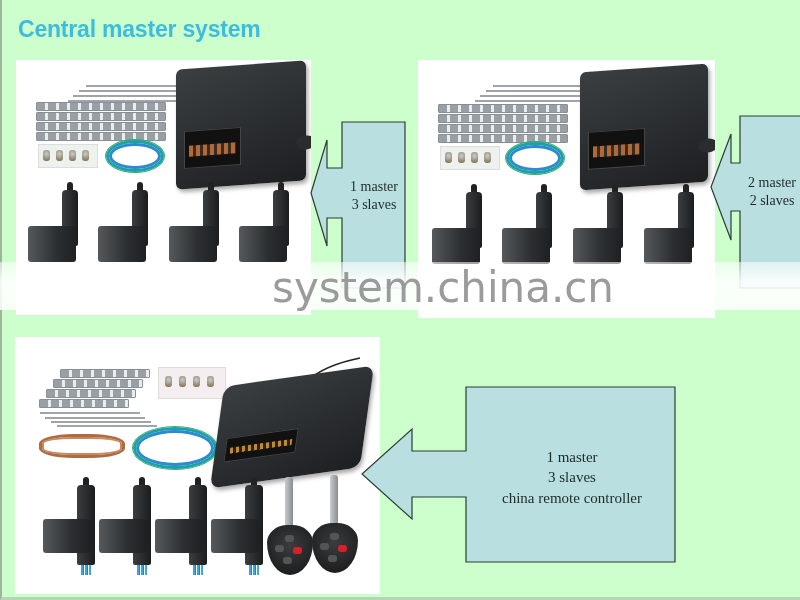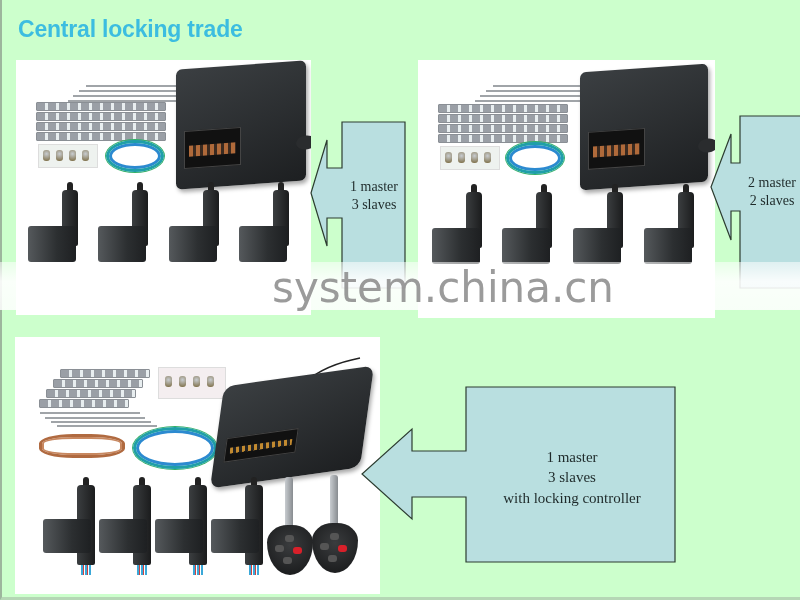--- a/index.html
+++ b/index.html
@@ -33,21 +33,21 @@
   .remote .blade{position:absolute;width:8px;background:linear-gradient(90deg,#c8ccd0,#888c90);border-radius:3px 3px 0 0;}
   .remote .fob{position:absolute;background:radial-gradient(circle at 50% 40%,#3a3c3e,#141516);border-radius:45% 45% 50% 50%/35% 35% 65% 65%;}
   .remote .btn{position:absolute;width:9px;height:7px;background:#555;border-radius:3px;}
   .remote .btn.red{background:#d8202a;}
 </style>
 </head>
 <body>
 
 <div class="frame-border"></div>
 
-<div class="title">Central locking trade</div>
+<div class="title">Central master system</div>
 
 <div class="photo" style="left:16px;top:60px;width:295px;height:255px;">
 
   <div class="rod-bar" style="left:70px;top:25px;width:105px;"></div>
   <div class="rod-bar" style="left:63px;top:30px;width:108px;"></div>
   <div class="rod-bar" style="left:57px;top:35px;width:110px;"></div>
   <div class="rod-bar" style="left:52px;top:40px;width:112px;"></div>
 
   <div class="bracket" style="left:20px;top:42px;width:128px;"></div>
   <div class="bracket" style="left:20px;top:52px;width:128px;"></div>
@@ -233,15 +233,15 @@
   </div>
 </div>
 
 <div class="callout" style="left:360px;top:385px;width:318px;height:180px;">
   <svg width="318" height="180">
     <polygon points="106,2 315,2 315,177 106,177 106,112 52,112 52,134 2,89 52,44 52,66 106,66" fill="#b9dfe0" stroke="#2c3c30" stroke-width="1.2"></polygon>
   </svg>
   <div class="callout-text" style="left:106px;top:62px;width:212px;font-size:15px;line-height:1.35;">
     <div>1 master</div>
     <div>3 slaves</div>
-    <div>with locking controller</div>
+    <div>china remote controller</div>
   </div>
 </div>
 
 </body></html>

